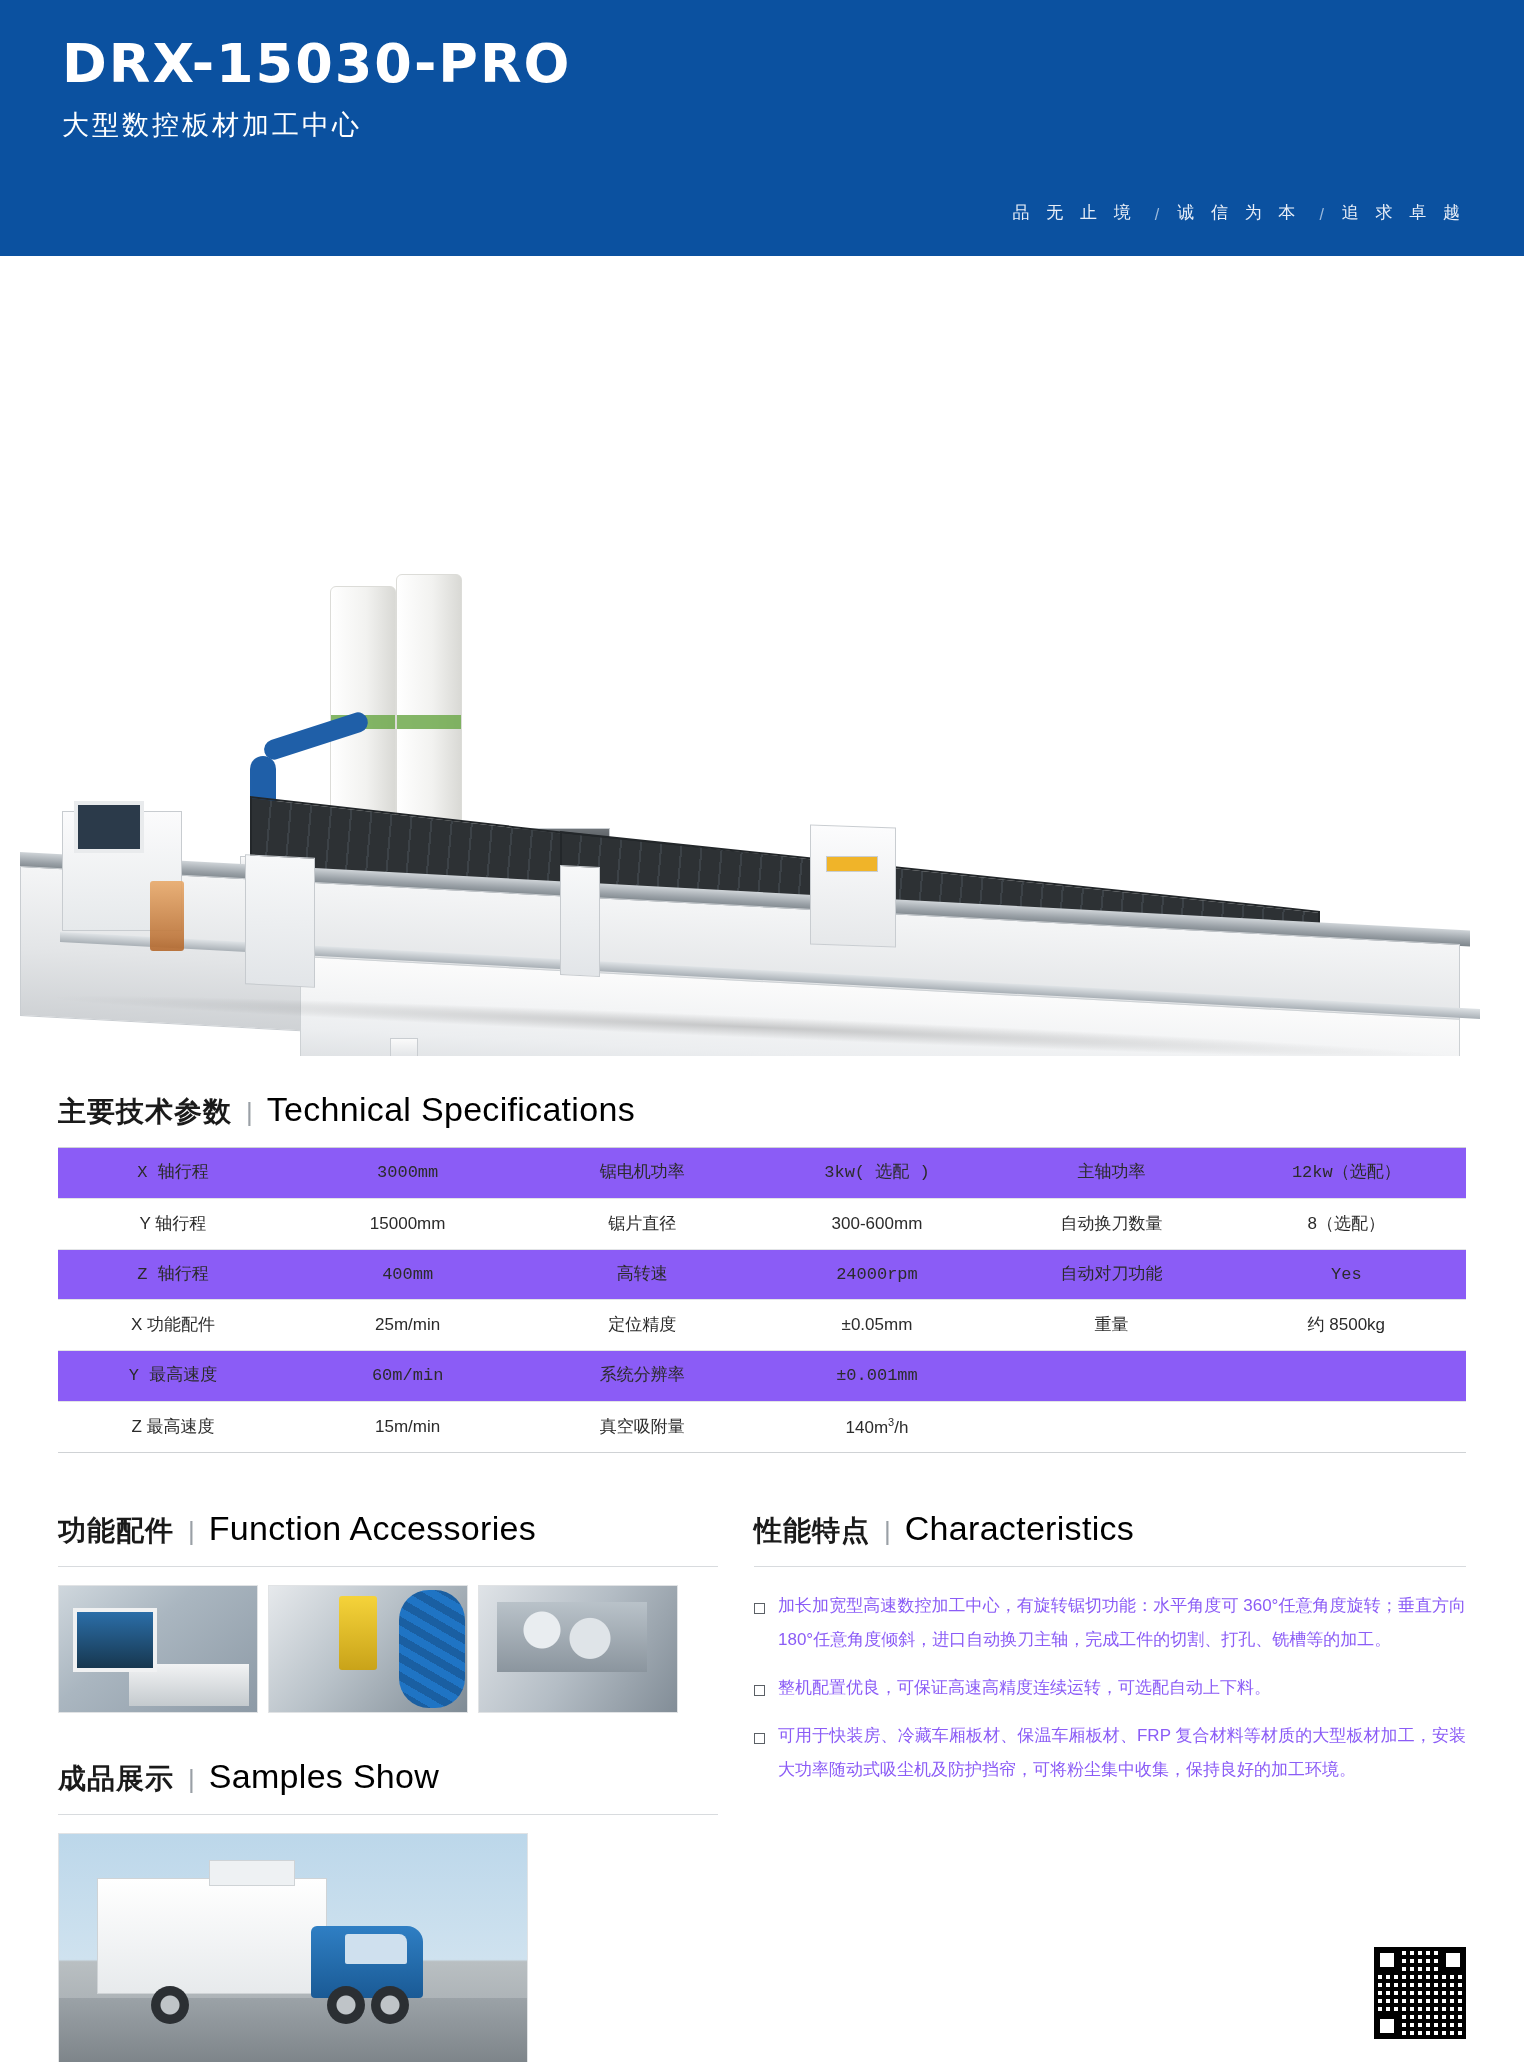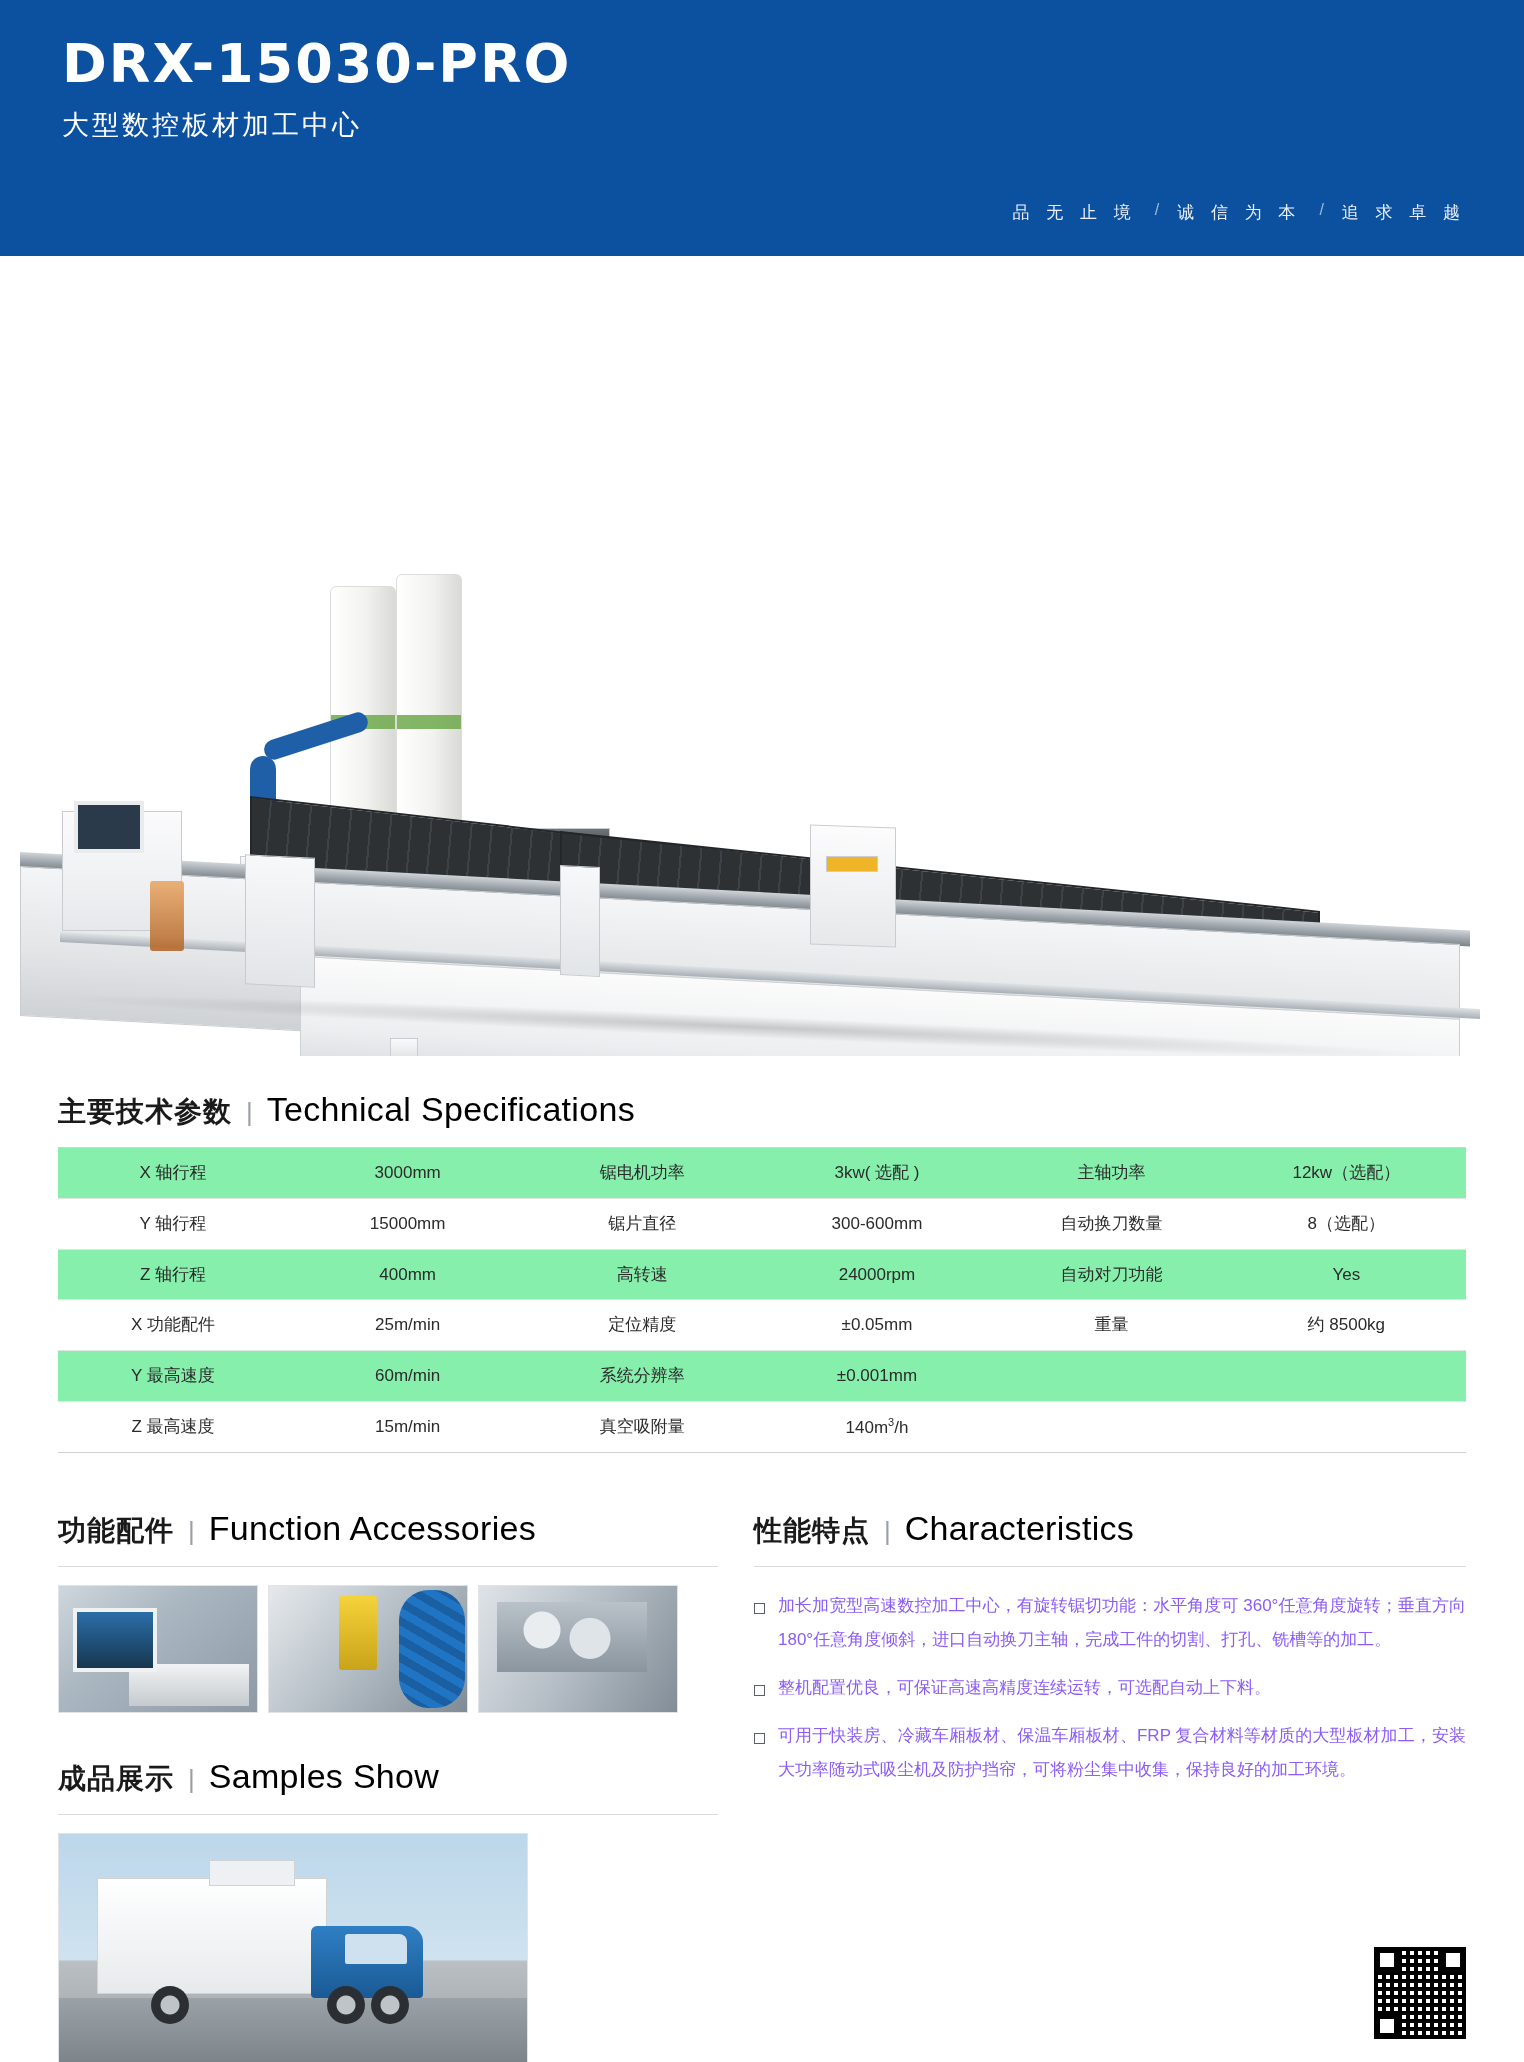--- a/index.html
+++ b/index.html
@@ -41,21 +41,21 @@
     font-family: "Liberation Sans", sans-serif;
   }
   .header-slogan {
     position: absolute;
     right: 58px;
     bottom: 32px;
     font-size: 17px;
     letter-spacing: 6px;
     color: #e8eef7;
     display: flex;
-    align-items: flex-start;
+    align-items: flex-end;
     gap: 18px;
   }
   .header-slogan .sep { color: #9dbbdd; letter-spacing: 0; font-size: 16px; }
 
   
   .hero {
     position: relative;
     height: 800px;
     background: #ffffff;
     overflow: hidden;
@@ -219,21 +219,21 @@
   table.spec {
     width: 100%;
     border-collapse: collapse;
     font-size: 17px;
     color: #2b2b2b;
     margin-top: 6px;
   }
   table.spec tr { border-top: 1px solid #e2e4e6; }
   table.spec tr:first-child { border-top: 1px solid #cfd2d5; }
   table.spec tr:last-child { border-bottom: 1px solid #cfd2d5; }
-  table.spec tr.alt { background: #86efac; }
+  table.spec tr.alt { background: #8b5cf6; font-family: Liberation Mono, monospace; }
   table.spec td {
     padding: 13px 10px 13px 14px;
     vertical-align: middle;
     line-height: 1.4;
   }
   td.label { width: 13%; }
   td.value { width: 14%; }
   .sup { font-size: 11px; vertical-align: super; }
 
   

